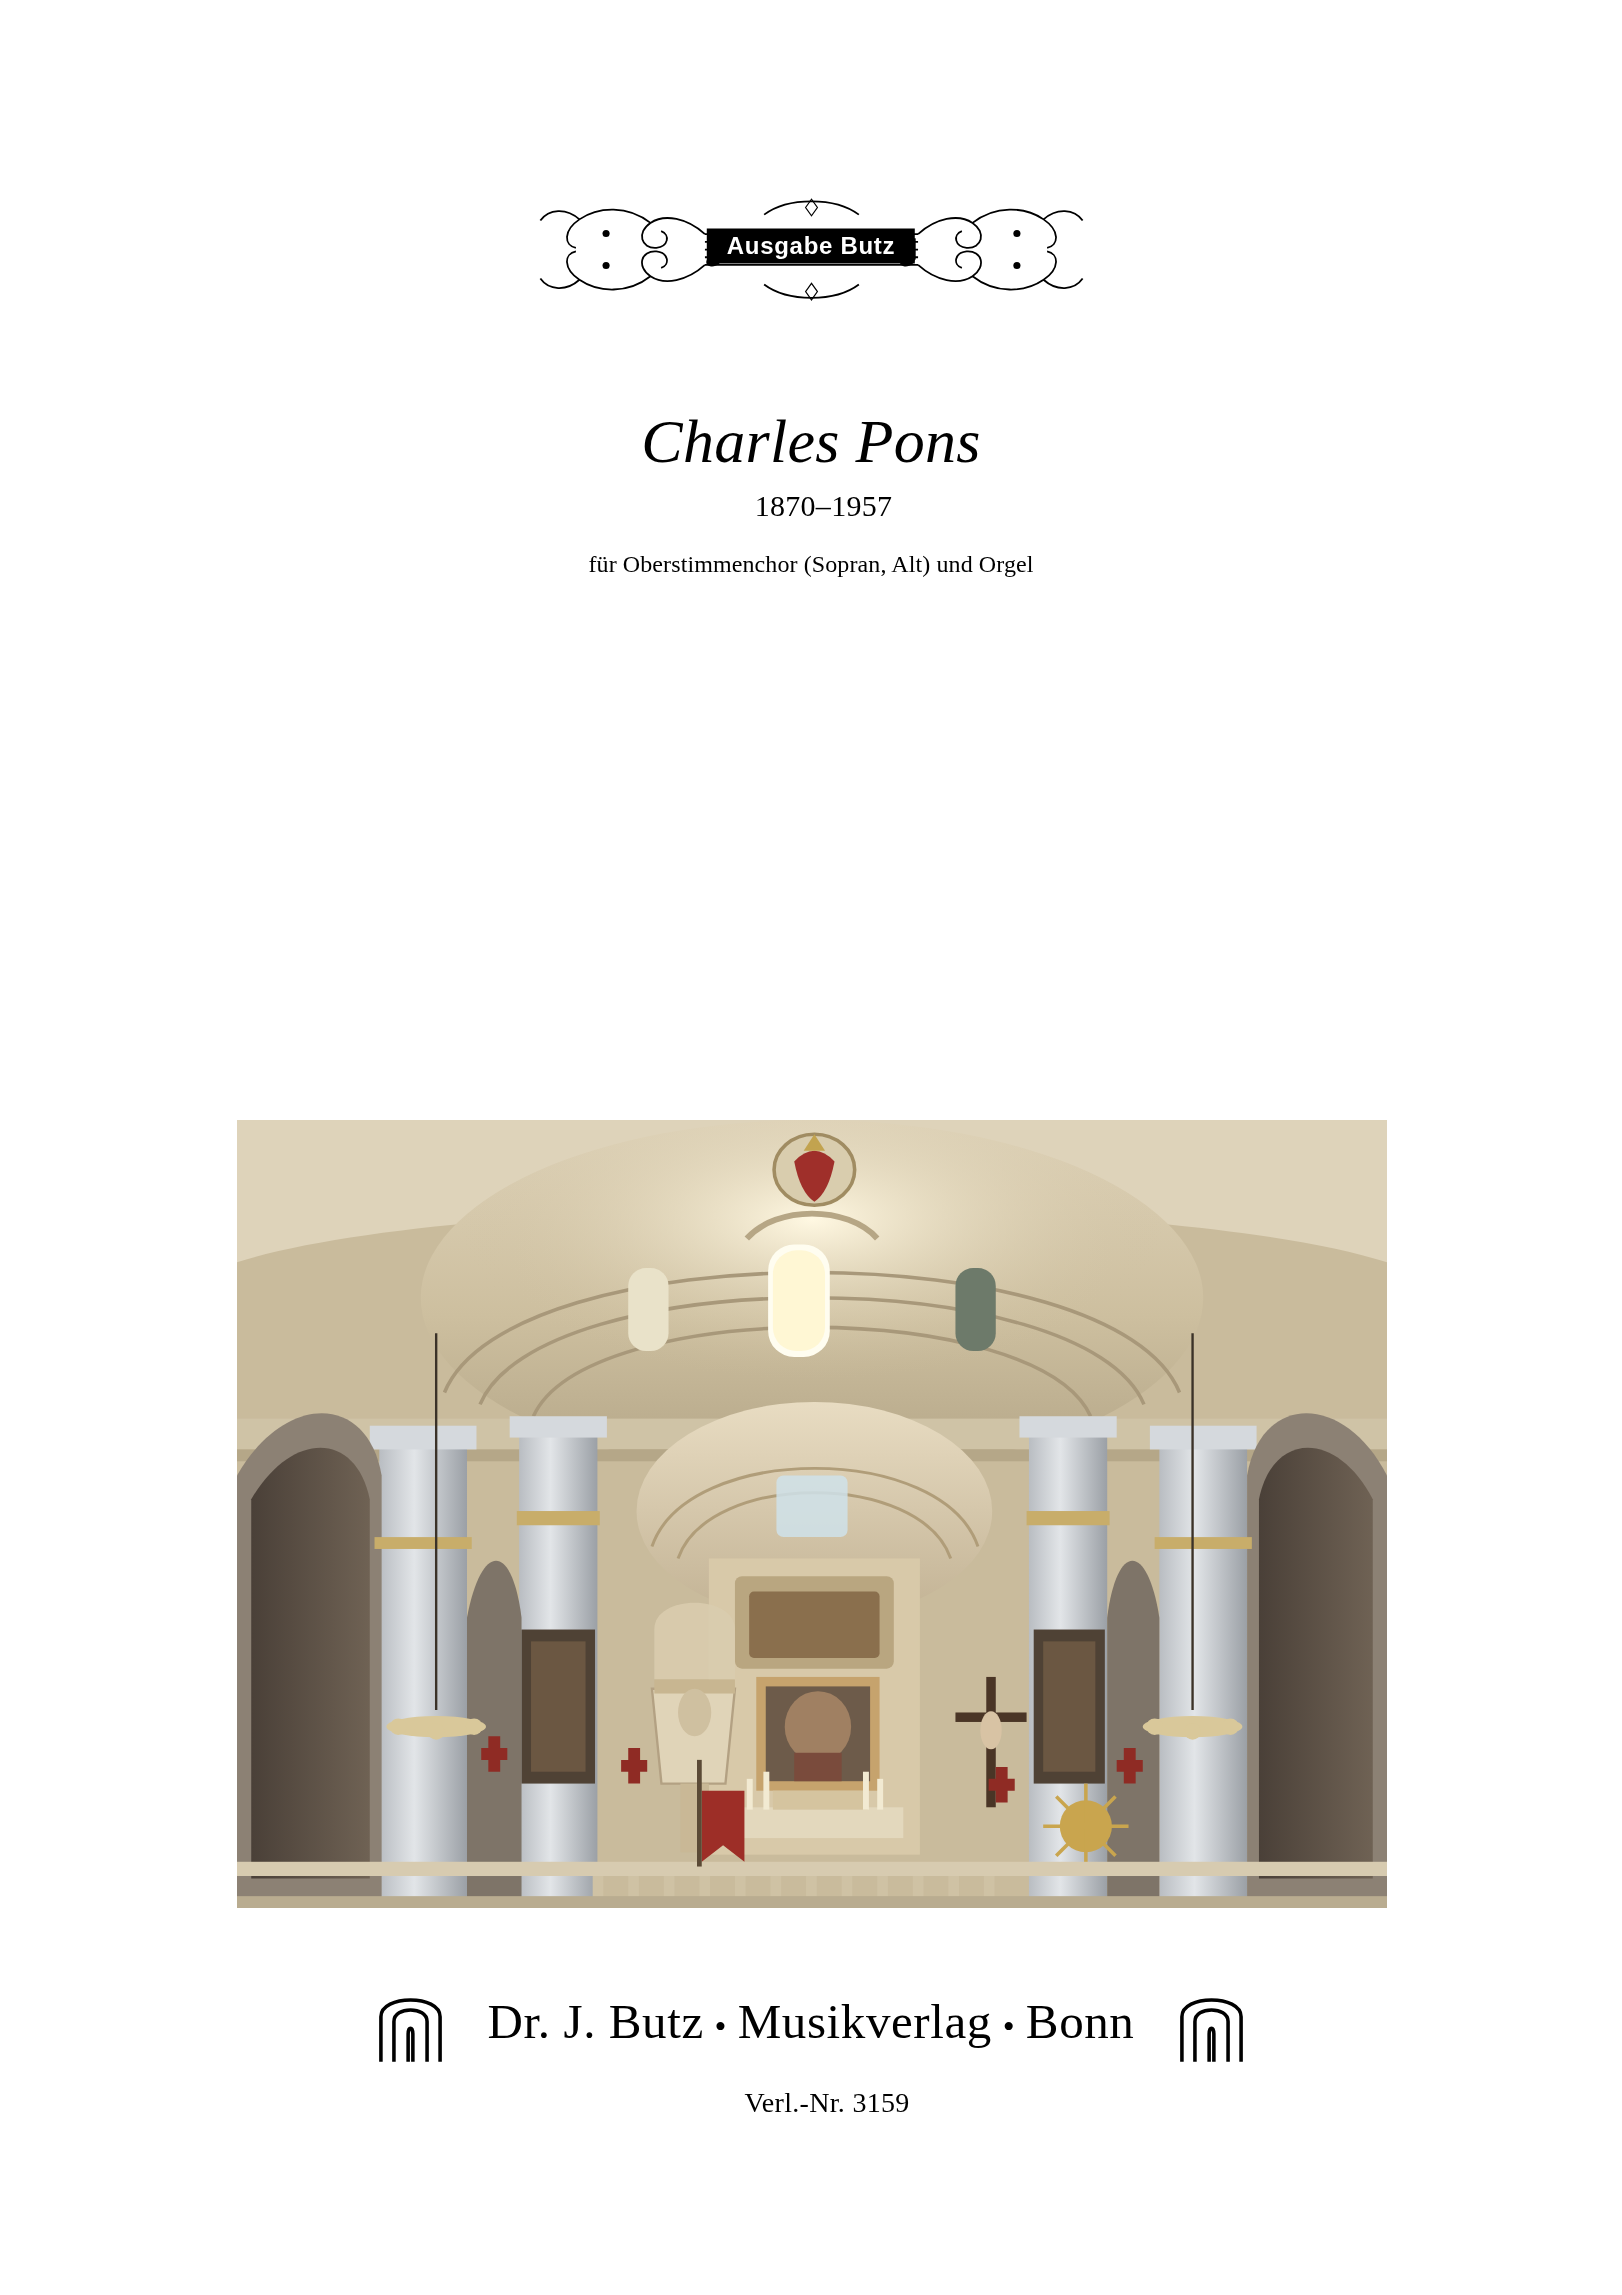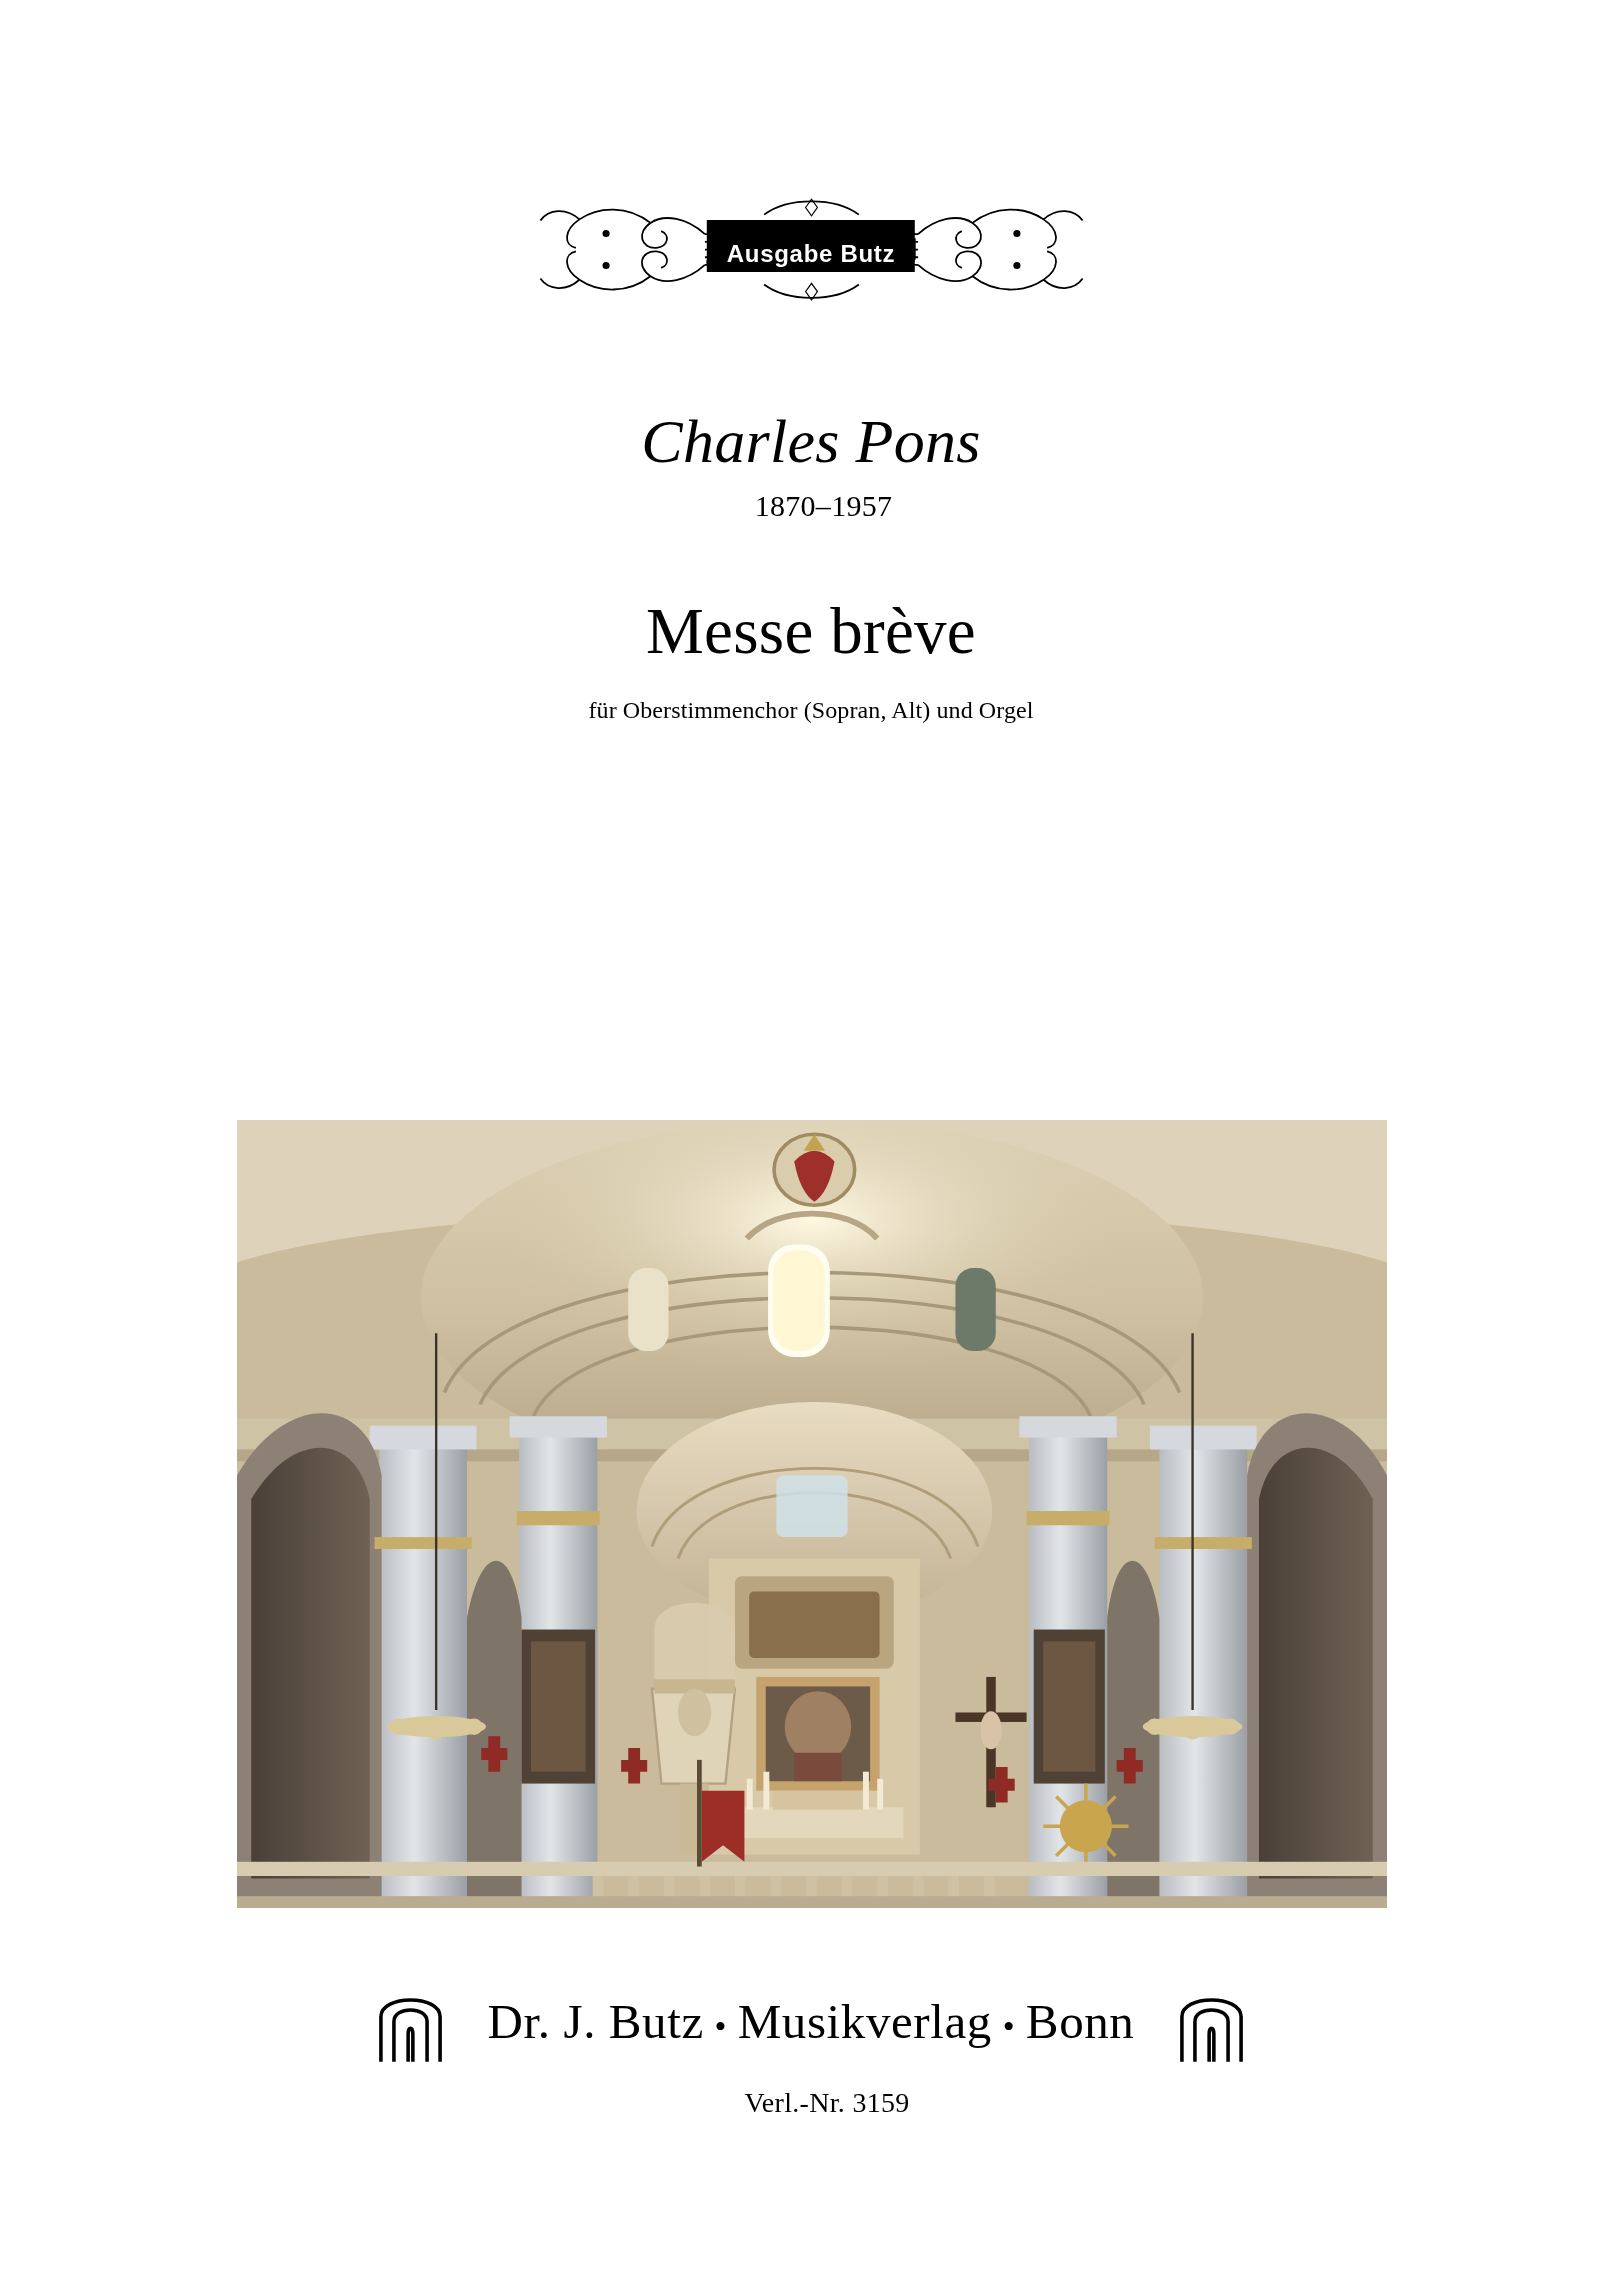--- a/index.html
+++ b/index.html
@@ -41,21 +41,21 @@
     position: absolute;
     left: 50%;
     top: 50%;
     transform: translate(-50%, -50%);
     background: #000000;
     color: #ffffff;
     font-family: "Liberation Sans", sans-serif;
     font-weight: bold;
     font-size: 24px;
     letter-spacing: 0.7px;
-    padding: 22px 20px 6px 20px;
+    padding: 5px 20px 6px 20px;
     white-space: nowrap;
     line-height: 1;
   }
 
   
   .titleblock {
     position: absolute;
     top: 409px;
     left: 0;
     width: 100%;
@@ -184,21 +184,20 @@
           <circle cx="857" cy="158" r="6"></circle>
         </g>
       </svg>
       <div class="logo-label">Ausgabe Butz</div>
     </div>
   </div>
 
   <div class="titleblock">
     <div class="composer">Charles Pons</div>
     <div class="lifespan">1870–1957</div>
-    <div class="work-title">Messe brève</div>
     <div class="scoring">für Oberstimmenchor (Sopran, Alt) und Orgel</div>
   </div>
 
   <div class="photo">
     <svg viewBox="0 0 970 665" preserveAspectRatio="none" xmlns="http://www.w3.org/2000/svg">
       <defs>
         <linearGradient id="vault" x1="0" y1="0" x2="0" y2="1">
           <stop offset="0%" stop-color="#ded2b8"></stop>
           <stop offset="55%" stop-color="#cdbf9f"></stop>
           <stop offset="100%" stop-color="#b3a587"></stop>

